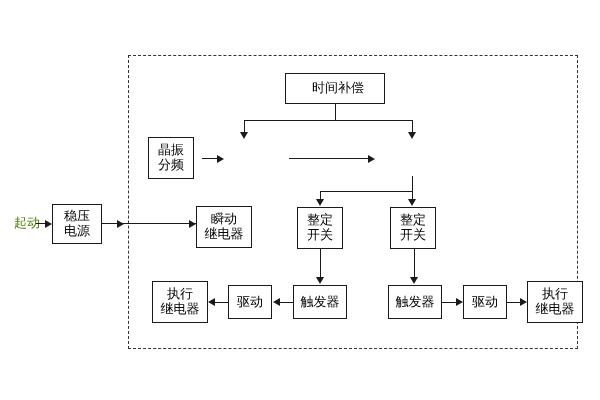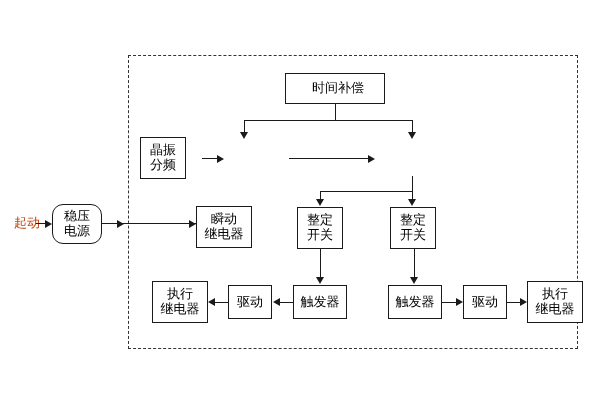--- a/index.html
+++ b/index.html
@@ -36,21 +36,21 @@
     line-height: 1.12;
     font-size: 13px;
     letter-spacing: 0px;
   }
   .node span {
     display: block;
     width: 100%;
   }
   .plain-label {
     position: absolute;
-    color: #c2410c;
+    color: #4d7c0f;
     font-size: 13px;
     line-height: 1.12;
     text-align: center;
     display: flex;
     align-items: center;
     justify-content: center;
   }
   .line {
     position: absolute;
     background: #1a1a1a;
@@ -82,30 +82,30 @@
 <body>
 
 <div id="stage">
 
   <div class="dashed-region" style="left:128px; top:55px; width:448px; height:292px;"></div>
 
   <div class="plain-label" style="left:8px; top:203px; width:38px; height:40px;">
     <span style="white-space:pre-line;">起动</span>
   </div>
 
-  <div class="node" style="left:52px; top:204px; width:50px; height:40px;border-radius:11px;">
+  <div class="node" style="left:52px; top:204px; width:50px; height:40px;">
     <span style="white-space:pre-line;">稳压
 电源</span>
   </div>
 
   <div class="node" style="left:285px; top:73px; width:100px; height:31px;padding-left:6px;">
     <span style="white-space:pre-line;">时间补偿</span>
   </div>
 
-  <div class="node" style="left:140px; top:137px; width:46px; height:42px;">
+  <div class="node" style="left:148px; top:137px; width:46px; height:42px;">
     <span style="white-space:pre-line;">晶振
 分频</span>
   </div>
 
 
 
   <div class="node" style="left:196px; top:206px; width:56px; height:42px;">
     <span style="white-space:pre-line;">瞬动
 继电器</span>
   </div>

